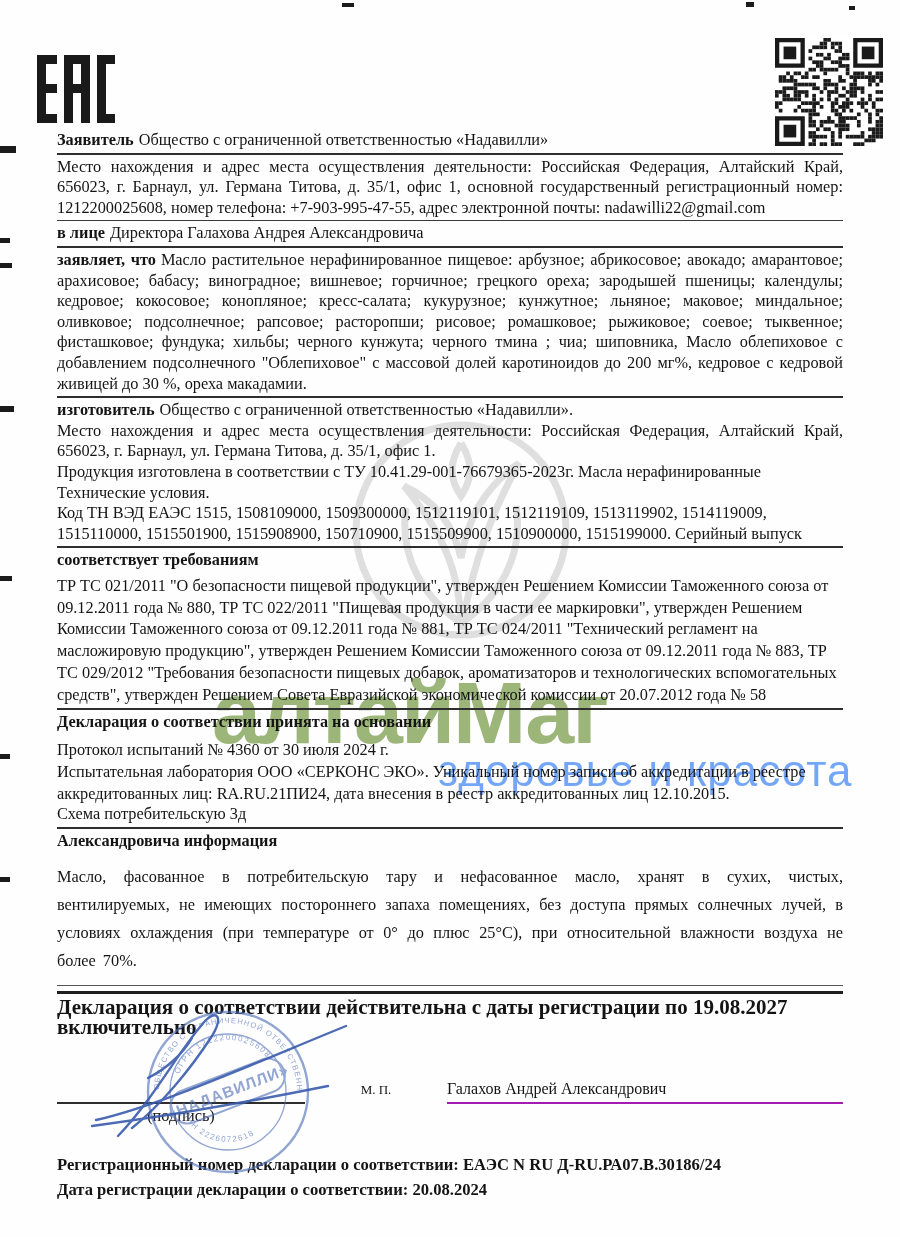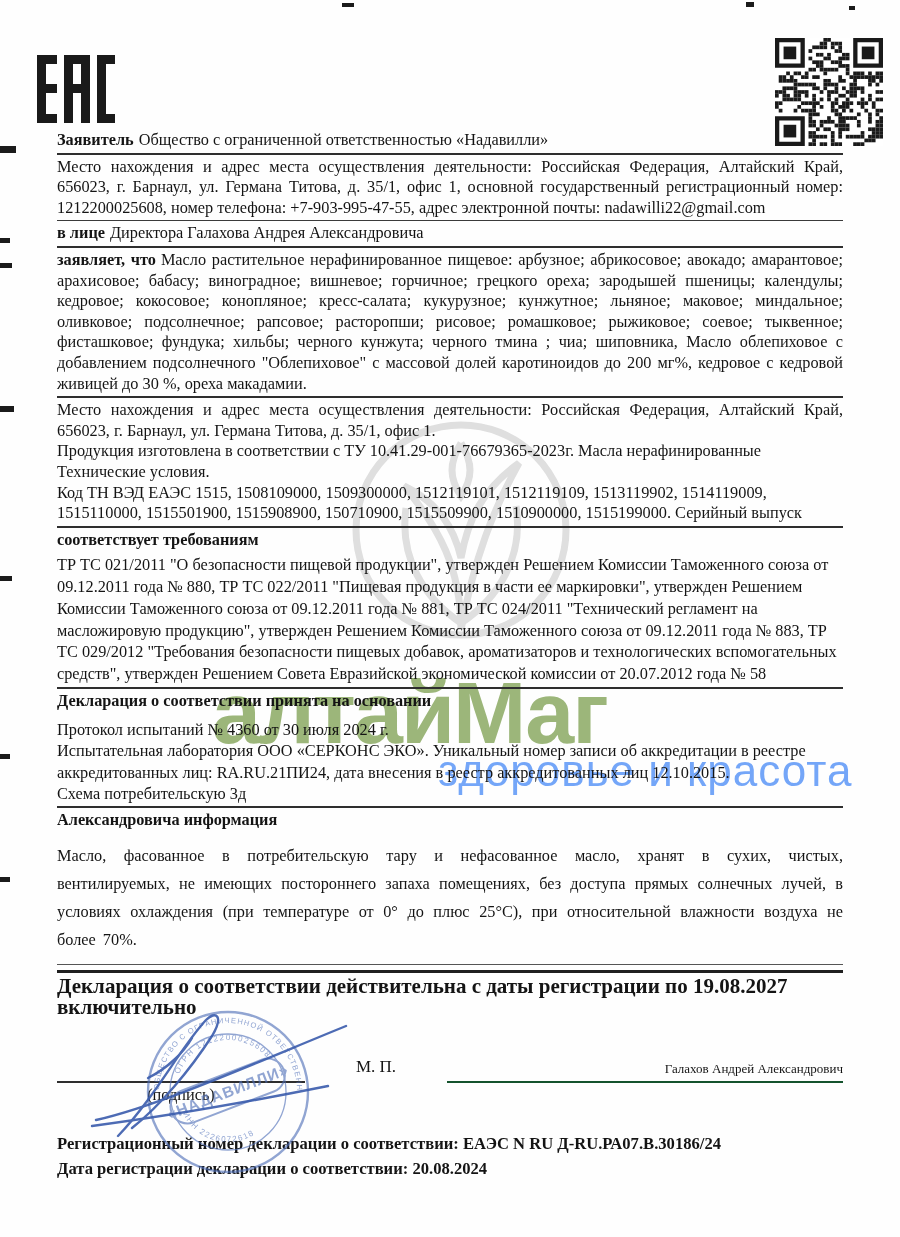--- a/index.html
+++ b/index.html
@@ -28,22 +28,22 @@
   .just{text-align:justify;}
   .rule{border:0;border-top:2px solid #2e2e2e;margin:2px 0 2px 0;}
   .rule-thin{border-top:1.5px solid #3a3a3a;}
   .dbl-top{border-top:1px solid #555;margin-top:10px;}
   .dbl-bot{border-top:3px solid #1f1f1f;margin-top:5px;margin-bottom:3px;}
   .bold{font-weight:bold;}
 
   
   .sig{display:grid;grid-template-columns:248px 118px 1fr;column-gap:12px;margin-top:26px;}
   .sig-line{border-bottom:2px solid #2e2e2e;height:38px;}
-  .sig-mp{align-self:end;text-align:center;font-size:17px;padding-bottom:6px;}
-  .sig-name{border-bottom:2px solid #14532d;text-align:right;font-size:13px;padding-bottom:4px;align-self:end;}
+  .sig-mp{align-self:end;text-align:center;font-size:13px;padding-bottom:6px;}
+  .sig-name{border-bottom:2px solid #a21caf;text-align:left;font-size:16px;padding-bottom:4px;align-self:end;}
   .sig-cap{text-align:center;font-size:16.3px;padding-top:2px;}
   .reg{margin-top:26px;font-size:16.6px;line-height:25px;font-weight:bold;}
 
   
   .overlay{position:absolute;z-index:2;pointer-events:none;}
   .artifact{position:absolute;background:#1b1b1b;z-index:3;}
 </style>
 </head>
 <body>
 
@@ -383,20 +383,21 @@
     <p class="t"><span class="lbl">Заявитель</span><span>Общество с ограниченной ответственностью «Надавилли»</span></p>
     <div class="rule"></div>
     <p class="t just">Место нахождения и адрес места осуществления деятельности: Российская Федерация, Алтайский Край, 656023, г. Барнаул, ул. Германа Титова, д. 35/1, офис 1, основной государственный регистрационный номер: 1212200025608, номер телефона: +7-903-995-47-55, адрес электронной почты: nadawilli22@gmail.com</p>
     <div class="rule rule-thin"></div>
     <p class="t"><span class="lbl">в лице</span><span>Директора Галахова Андрея Александровича</span></p>
     <div class="rule"></div>
 
     <p class="t just"><span class="lbl">заявляет, что</span><span>Масло растительное нерафинированное пищевое: арбузное; абрикосовое; авокадо; амарантовое; арахисовое; бабасу; виноградное; вишневое;  горчичное; грецкого ореха; зародышей пшеницы; календулы; кедровое; кокосовое; конопляное; кресс-салата; кукурузное; кунжутное; льняное; маковое; миндальное; оливковое; подсолнечное; рапсовое; расторопши; рисовое; ромашковое; рыжиковое; соевое; тыквенное; фисташковое; фундука; хильбы; черного кунжута; черного тмина ; чиа; шиповника, Масло облепиховое с добавлением подсолнечного "Облепиховое" с массовой долей каротиноидов до 200 мг%,  кедровое с кедровой живицей до 30 %,  ореха макадамии.</span></p>
     <div class="rule"></div>
 
+    <p class="t"><span class="lbl">изготовитель</span><span>Общество с ограниченной ответственностью «Надавилли».</span></p>
     <p class="t just">Место нахождения и адрес места осуществления деятельности: Российская Федерация, Алтайский Край, 656023, г. Барнаул, ул. Германа Титова, д. 35/1, офис 1.</p>
     <p class="t">Продукция изготовлена в соответствии с ТУ 10.41.29-001-76679365-2023г. Масла нерафинированные Технические условия.</p>
     <p class="t">Код ТН ВЭД ЕАЭС 1515, 1508109000, 1509300000, 1512119101, 1512119109, 1513119902, 1514119009, 1515110000, 1515501900, 1515908900, 150710900, 1515509900, 1510900000, 1515199000. Серийный выпуск</p>
     <div class="rule"></div>
 
     <p class="t bold">соответствует требованиям</p>
     <p class="t-air" style="margin-top:4px;">ТР ТС 021/2011 "О безопасности пищевой продукции", утвержден Решением Комиссии Таможенного союза от 09.12.2011 года № 880, ТР ТС 022/2011 "Пищевая продукция в части ее маркировки", утвержден Решением Комиссии Таможенного союза от 09.12.2011 года № 881, ТР ТС 024/2011 "Технический регламент на масложировую продукцию", утвержден Решением Комиссии Таможенного союза от 09.12.2011 года № 883, ТР ТС 029/2012 "Требования безопасности пищевых добавок,  ароматизаторов и технологических вспомогательных средств", утвержден Решением Совета Евразийской экономической комиссии от 20.07.2012 года № 58</p>
     <div class="rule"></div>
 
     <p class="t bold">Декларация о соответствии принята на основании</p>

